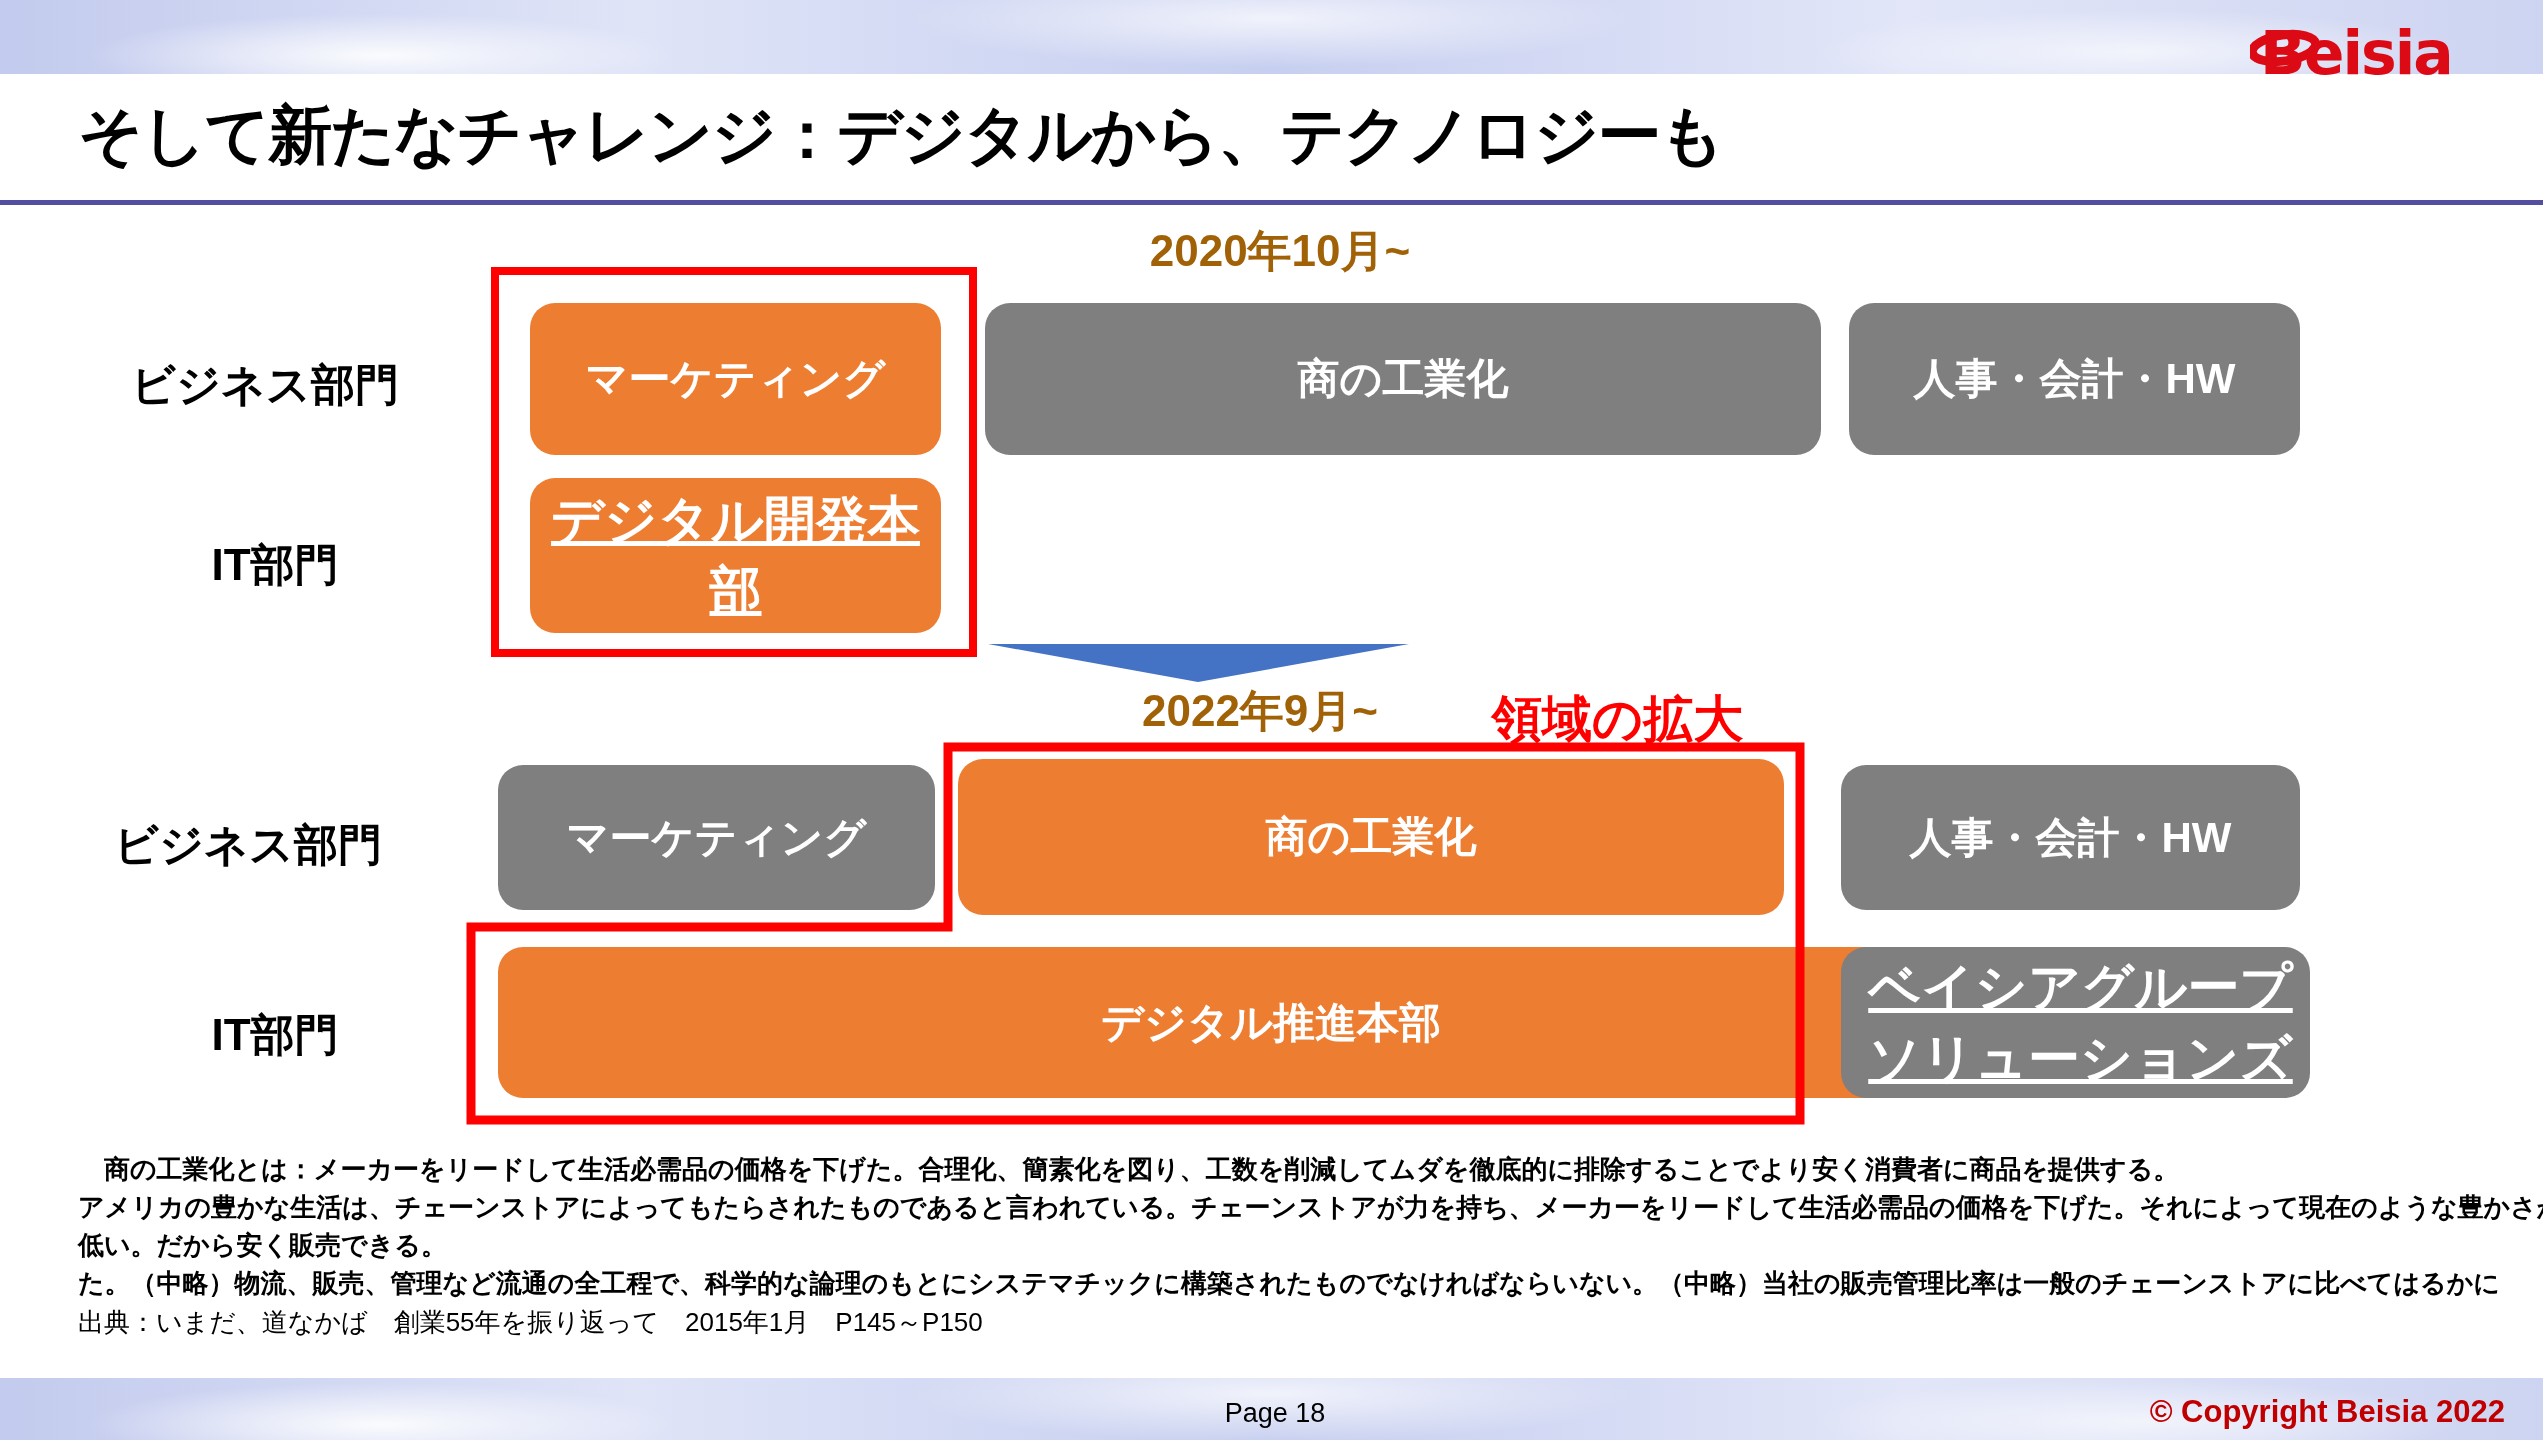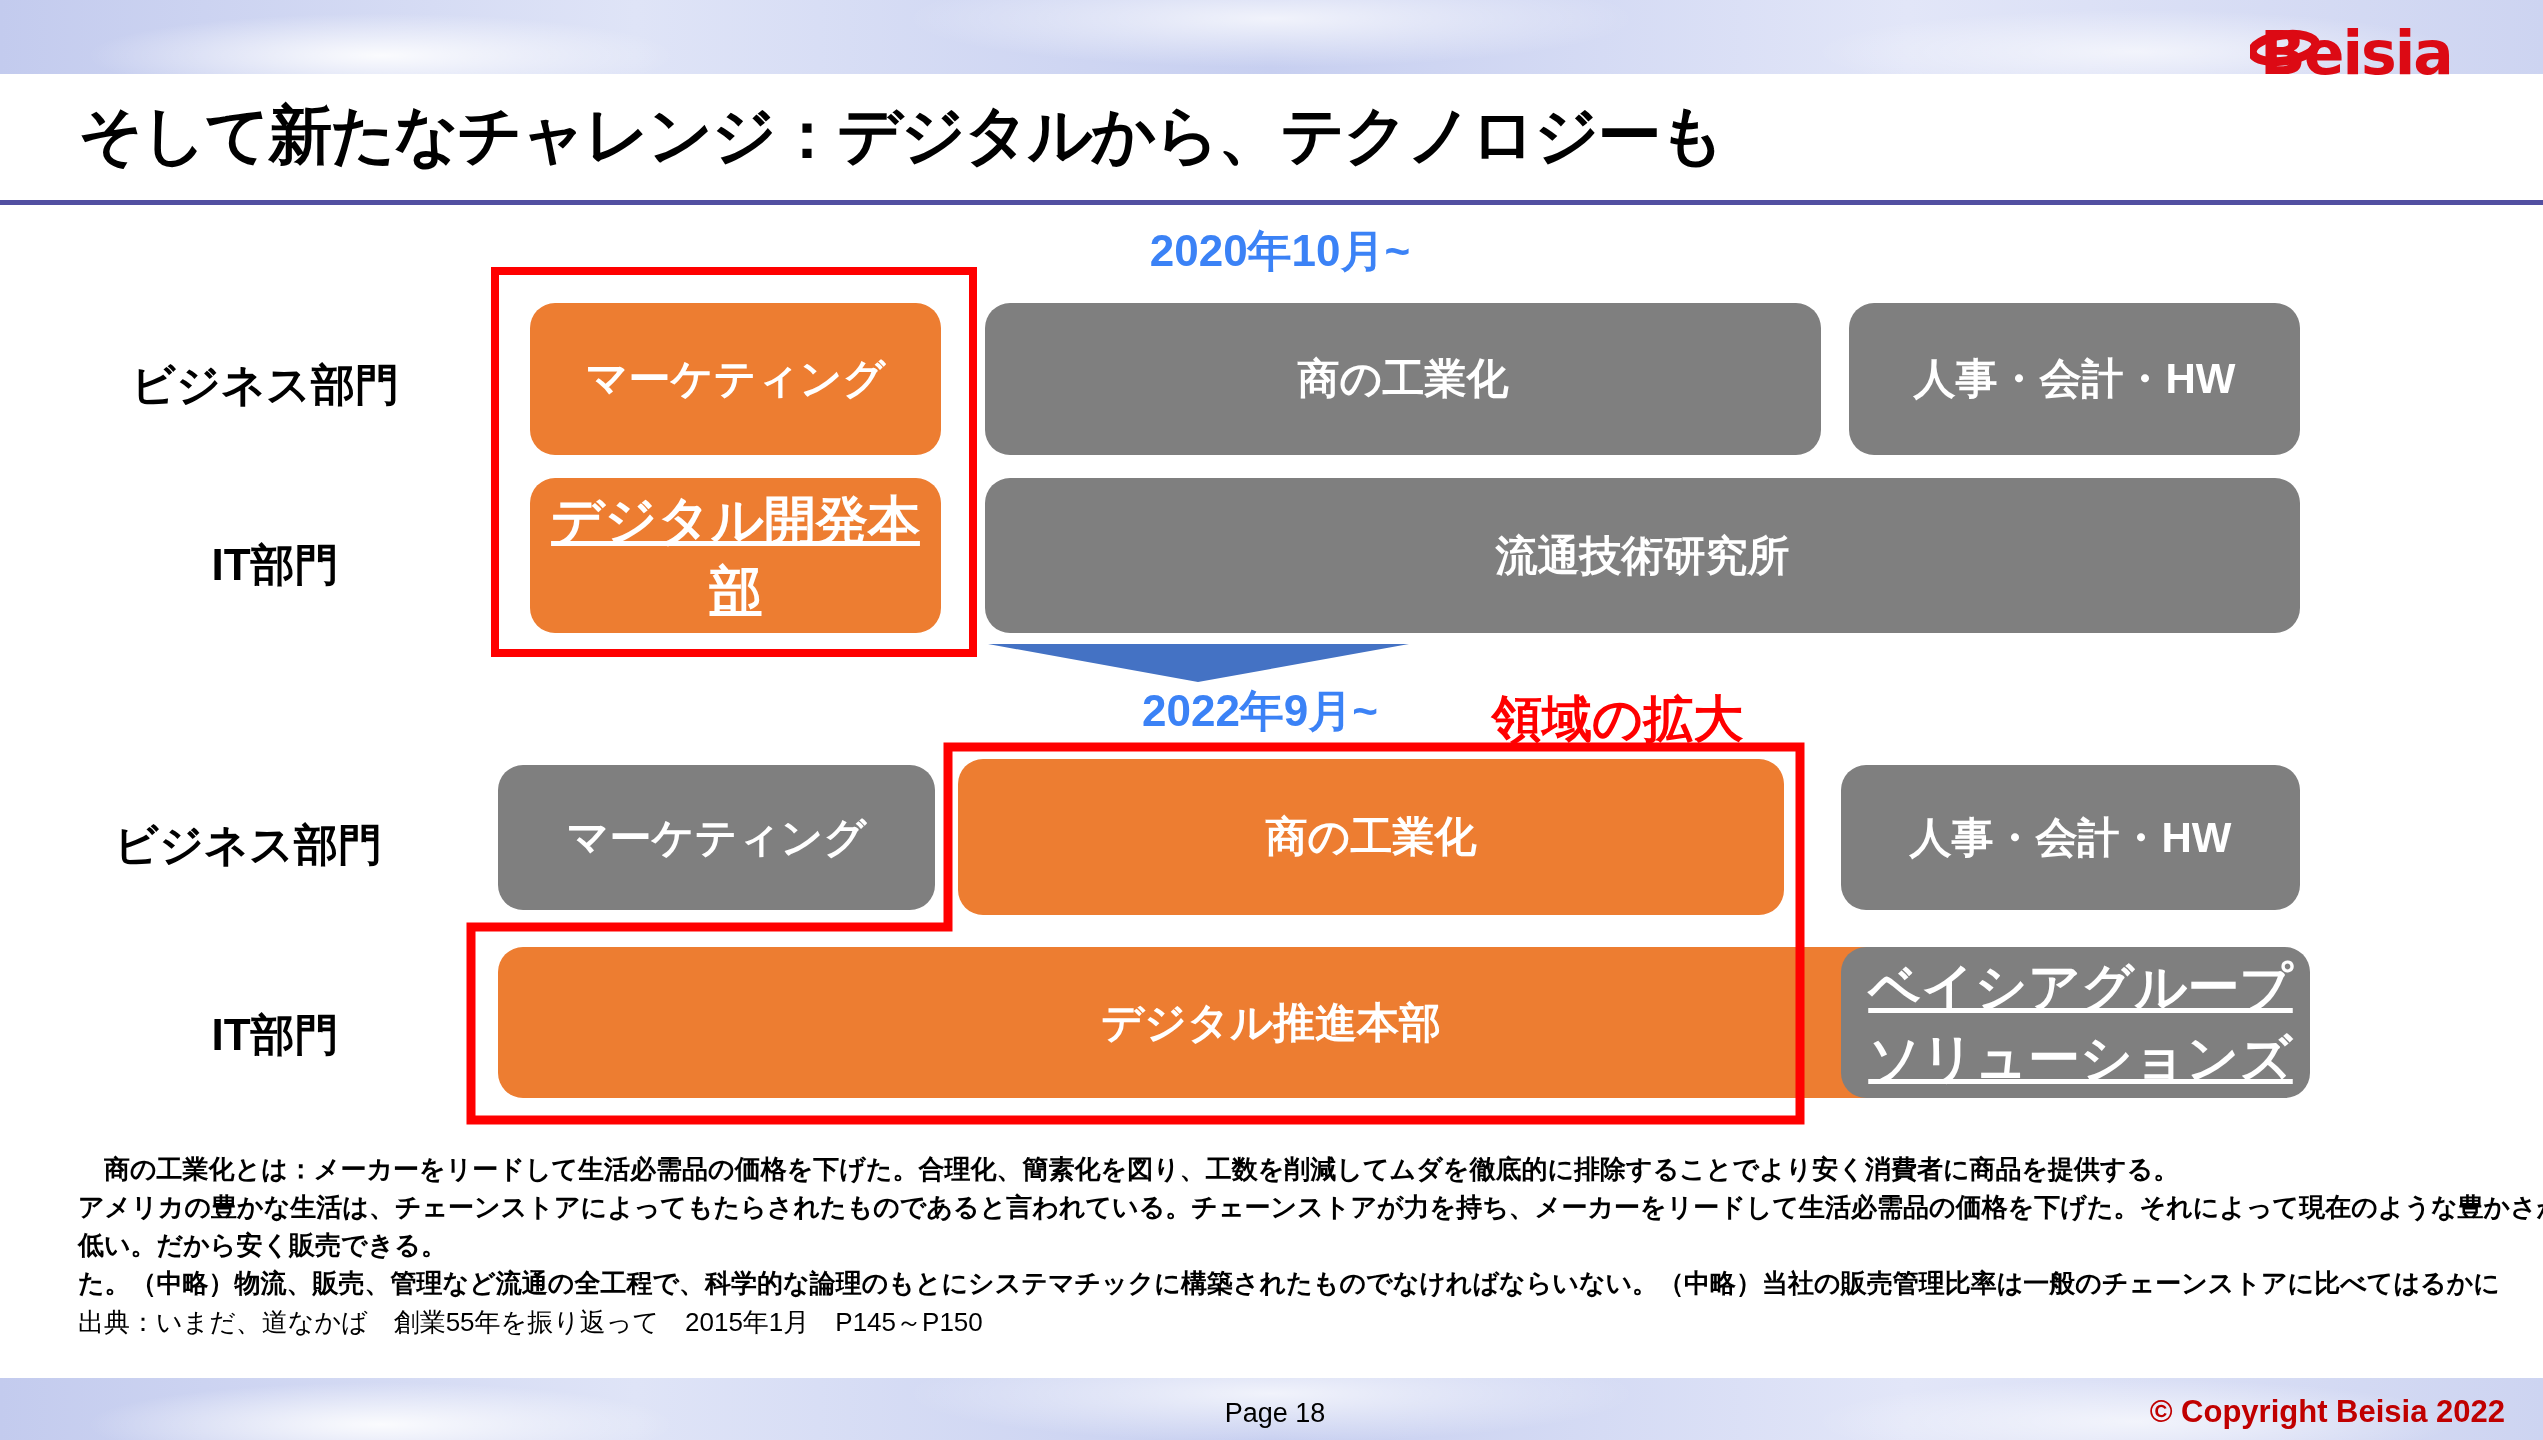--- a/index.html
+++ b/index.html
@@ -20,21 +20,21 @@
   }
   .band.top{top:0;height:74px;}
   .band.bottom{top:1378px;height:62px;}
   .logo{position:absolute;left:2250px;top:8px;width:260px;height:88px;}
   .page-title{
     position:absolute;left:78px;top:92px;margin:0;
     font-size:64px;font-weight:bold;color:#000;letter-spacing:-2px;white-space:nowrap;
   }
   .title-rule{position:absolute;left:0;top:200px;width:2543px;height:5px;background:#524FA1;}
   .era-heading{
-    position:absolute;font-size:44px;font-weight:bold;color:#3b82f6;
+    position:absolute;font-size:44px;font-weight:bold;color:#a16207;
     text-align:center;white-space:nowrap;
   }
   .era-2020{left:1050px;top:222px;width:460px;}
   .era-2022{left:1040px;top:682px;width:440px;}
   .annotation-red{
     position:absolute;left:1492px;top:686px;width:300px;
     font-size:50px;font-weight:bold;color:#FF0000;white-space:nowrap;
   }
   .row-label{
     position:absolute;font-size:44px;font-weight:bold;color:#000;
@@ -89,21 +89,20 @@
 
   <div class="row-label" style="left:120px;top:356px;width:290px;">ビジネス部門</div>
   <div class="row-label" style="left:130px;top:536px;width:290px;">IT部門</div>
   <div class="row-label" style="left:103px;top:816px;width:290px;">ビジネス部門</div>
   <div class="row-label" style="left:130px;top:1006px;width:290px;">IT部門</div>
 
   <div class="org-box orange fs42" style="left:530px;top:303px;width:411px;height:152px;">マーケティング</div>
   <div class="org-box gray fs42" style="left:985px;top:303px;width:836px;height:152px;">商の工業化</div>
   <div class="org-box gray fs42" style="left:1849px;top:303px;width:451px;height:152px;">人事・会計・HW</div>
   <div class="org-box orange fs40" style="left:530px;top:478px;width:411px;height:155px;">デジタル開発本部</div>
-  <div class="org-box gray fs42" style="left:985px;top:478px;width:1315px;height:155px;">流通技術研究所</div>
 
   <div class="org-box gray fs42" style="left:498px;top:765px;width:437px;height:145px;">マーケティング</div>
   <div class="org-box orange fs42" style="left:958px;top:759px;width:826px;height:156px;">商の工業化</div>
   <div class="org-box gray fs42" style="left:1841px;top:765px;width:459px;height:145px;">人事・会計・HW</div>
   <div class="org-box orange fs42" style="left:498px;top:947px;width:1546px;height:151px;font-family:Liberation Mono, monospace;">デジタル推進本部</div>
   <div class="org-box gray fs40 pre" style="left:1841px;top:947px;width:459px;height:151px;padding-left:10px;">ベイシアグループ
 ソリューションズ</div>
 
   <svg class="deco-layer" viewBox="0 0 2543 1440">
     <rect x="495" y="271" width="478" height="382" fill="none" stroke="#FF0000" stroke-width="8"></rect>

